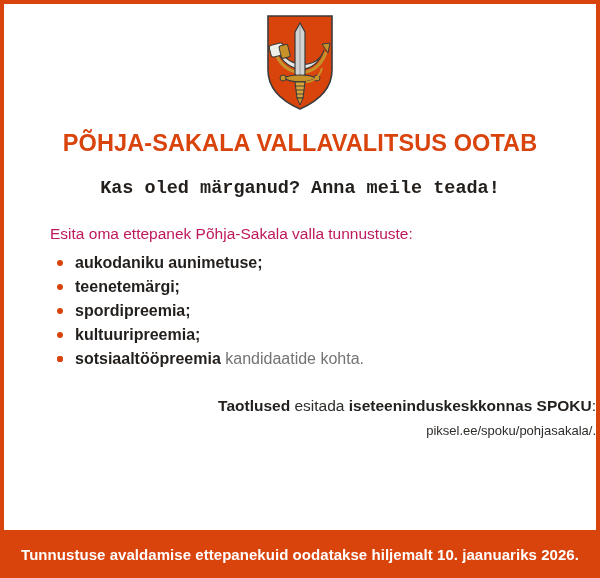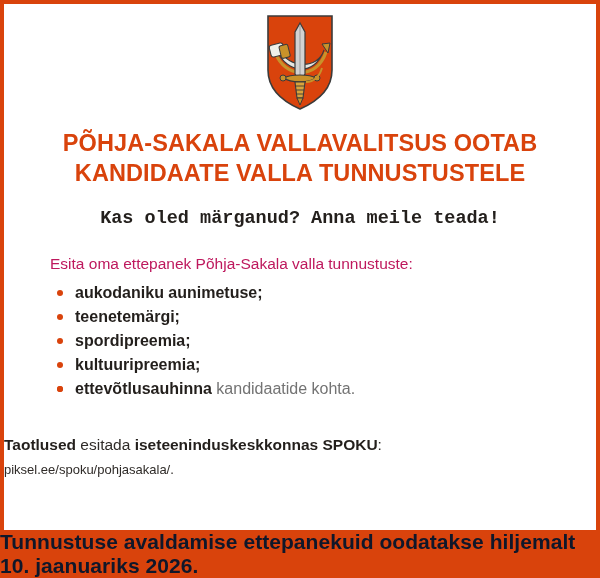--- a/index.html
+++ b/index.html
@@ -94,22 +94,22 @@
     border-radius: 50%;
     background: #d9430c;
   }
   ul.award-list li .tail {
     font-weight: normal;
     color: #737373;
   }
 
   
   .apply-block {
-    margin-top: 31px;
-    text-align: left;
+    margin-top: 22px;
+    text-align: right;
     color: #2f2b28;
   }
   .apply-line {
     font-size: 15.5px;
     line-height: 25px;
   }
   .apply-line .b {
     font-weight: bold;
     color: #231f1c;
   }
@@ -124,24 +124,24 @@
     left: -4px;
     right: -4px;
     bottom: -4px;
     height: 48px;
     background: #d9430c;
     display: flex;
     align-items: center;
     justify-content: center;
   }
   .footer-text {
-    color: #0f172a;
-    font-size: 21px;
-    font-weight: bold;
-    text-align: left;
+    color: #ffffff;
+    font-size: 15px;
+    font-weight: bold;
+    text-align: right;
     letter-spacing: 0.05px;
   }
 </style>
 </head>
 <body>
 
 <div id="poster">
 
   <div class="crest-wrap">
     <svg class="crest" width="76" height="100" viewBox="0 0 76 100" aria-hidden="true">
@@ -167,21 +167,20 @@
       <path d="M33.5 74 H42.5 M34 78 H42 M34.5 82 H41.5" stroke="#3b3b3b" stroke-width="0.9"></path>
 
       <path d="M35 86 L41 86 L38 93 Z" fill="#c8922a" stroke="#3b3b3b" stroke-width="1"></path>
 
       <path d="M44 70 C52 70 58 64 60 56" fill="none" stroke="#c8922a" stroke-width="1.8"></path>
     </svg>
   </div>
 
   <h1 class="headline">
     <span class="hl-line">PÕHJA-SAKALA VALLAVALITSUS OOTAB</span>
-    <span class="hl-line">KANDIDAATE VALLA TUNNUSTUSTELE</span>
   </h1>
 
   <div class="subhead">Kas oled märganud? Anna meile teada!</div>
 
   <div class="body-block">
     <p class="lead-in">Esita oma ettepanek Põhja-Sakala valla tunnustuste:</p>
     <ul class="award-list">
       <li>
         <span class="bullet"></span>
         <span>aukodaniku aunimetuse;</span><span class="tail"></span>
@@ -197,21 +196,21 @@
       <li>
         <span class="bullet"></span>
         <span>kultuuripreemia;</span><span class="tail"></span>
       </li>
       <li>
         <span class="bullet"></span>
         <span class="tail"></span>
       </li>
       <li>
         <span class="bullet"></span>
-        <span>ettevõtlusauhinna</span><span class="tail"> kandidaatide kohta.</span>
+        <span>sotsiaaltööpreemia</span><span class="tail"> kandidaatide kohta.</span>
       </li>
     </ul>
   </div>
 
   <div class="apply-block">
     <div class="apply-line">
       <span class="b">Taotlused</span><span> esitada </span><span class="b">iseteeninduskeskkonnas SPOKU</span><span>:</span>
     </div>
     <div class="apply-url">piksel.ee/spoku/pohjasakala/.</div>
   </div>

